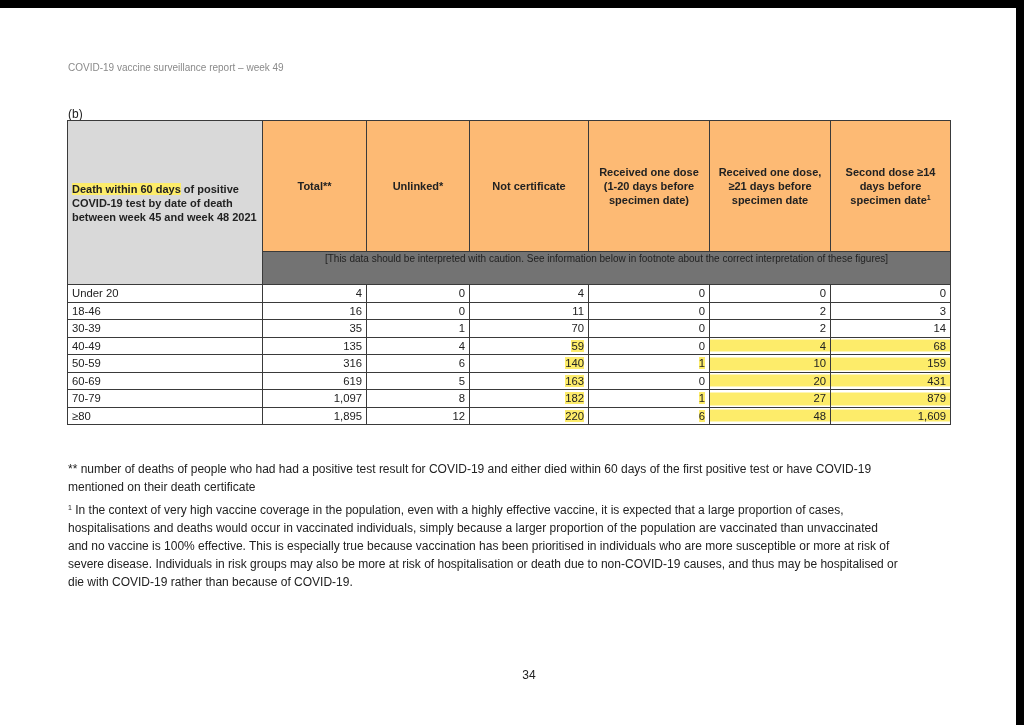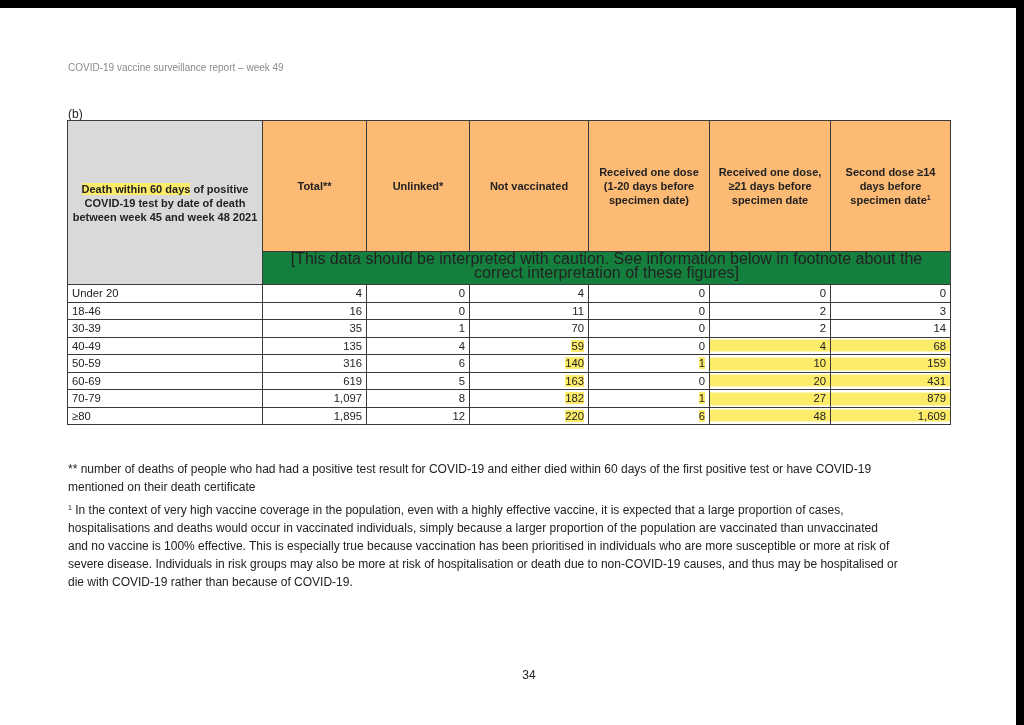--- a/index.html
+++ b/index.html
@@ -21,25 +21,25 @@
     font-size: 11.3px; table-layout: fixed;
   }
   table.data td, table.data th {
     border: 1px solid #3a3a3a; padding: 0 4px; line-height: 14px;
   }
   th.hdr {
     background: #fdba74; font-weight: bold; text-align: center; vertical-align: middle;
     font-size: 11px; line-height: 13.5px; height: 130px;
   }
   th.rowhdr {
-    background: #d9d9d9; font-weight: bold; text-align: center; vertical-align: middle;
+    background: #d9d9d9; font-weight: bold; text-align: left; vertical-align: middle;
     font-size: 11px; line-height: 13.5px; padding-left: 6px;
   }
   td.caution {
-    background: #15803d; text-align: center; font-size: 16px; line-height: 13px; height: 32px;
+    background: #737373; text-align: center; font-size: 10px; line-height: 13px; height: 32px;
     padding: 2px 6px 0 6px; vertical-align: top;
   }
   td.age { text-align: left; padding-left: 6px; height: 16.5px; }
   td.num { text-align: right; height: 16.5px; }
   .hl { background: #fdec6a; }
   .hl-cell { background: linear-gradient(#fff 0 2px, #fdec6a 2px calc(100% - 2px), #fff calc(100% - 2px)); }
   .footnotes { position: absolute; left: 68px; top: 452px; width: 830px; font-size: 12px; line-height: 18px; color: #222; }
   .footnotes p { margin: 0 0 5px 0; }
   sup { font-size: 7px; vertical-align: top; position: relative; top: -2px; }
   .page-number { position: absolute; left: 0; width: 980px; text-align: center; top: 660px; font-size: 12px; color: #222; margin-left: 39px; }
@@ -59,21 +59,21 @@
         <col style="width:119px">
         <col style="width:121px">
         <col style="width:121px">
         <col style="width:120px">
     </colgroup>
     <thead>
       <tr>
         <th class="rowhdr" rowspan="2"><span class="hl">Death within 60 days</span><span> of positive COVID-19 test by date of death between week 45 and week 48 2021</span></th>
         <th class="hdr"><span>Total**</span></th>
         <th class="hdr"><span>Unlinked*</span></th>
-        <th class="hdr"><span>Not vaccinated</span></th>
+        <th class="hdr"><span>Not certificate</span></th>
         <th class="hdr"><span>Received one dose (1-20 days before specimen date)</span></th>
         <th class="hdr"><span>Received one dose, ≥21 days before specimen date</span></th>
         <th class="hdr"><span>Second dose ≥14 days before specimen date</span><sup>1</sup></th>
       </tr>
       <tr>
         <td class="caution" colspan="6">[This data should be interpreted with caution. See information below in footnote about the correct interpretation of these figures]</td>
       </tr>
     </thead>
     <tbody id="tbody">
         <tr>

